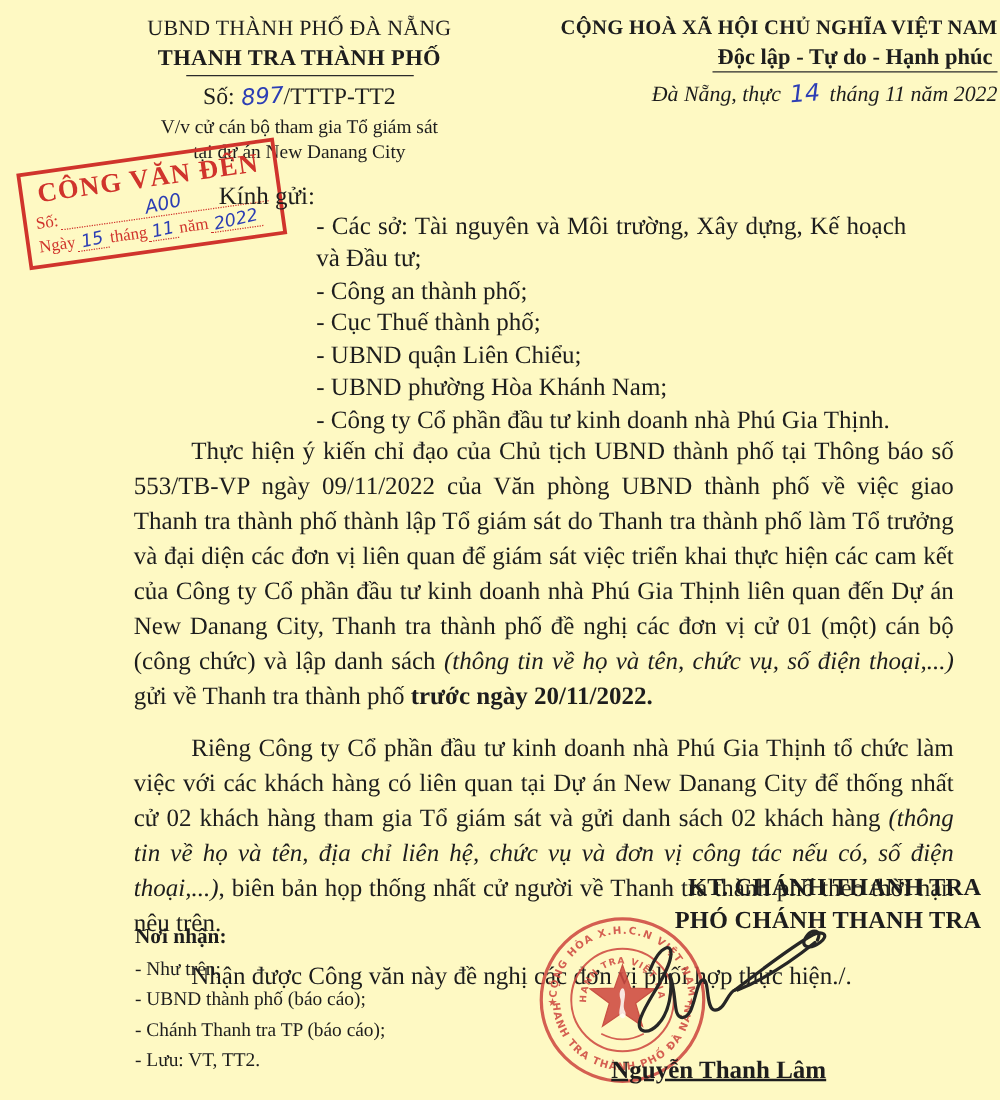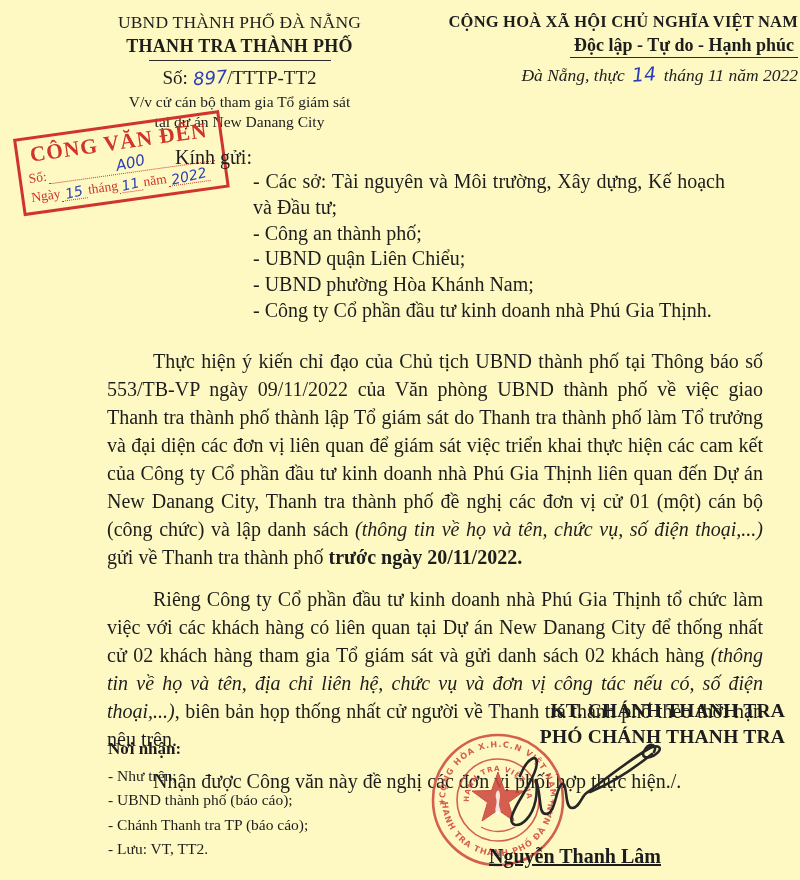--- a/index.html
+++ b/index.html
@@ -112,20 +112,21 @@
       <span class="seg w40">
           <span class="ink">2022</span>
         </span>
     </div>
   </div>
 
   <div class="kinhgui">Kính gửi:</div>
   <div class="recipients">
     <div class="r-item">- Các sở: Tài nguyên và Môi trường, Xây dựng, Kế hoạch và Đầu tư;</div>
     <div class="r-item">- Công an thành phố;</div>
+    <div class="r-item">- Cục Thuế thành phố;</div>
     <div class="r-item">- UBND quận Liên Chiểu;</div>
     <div class="r-item">- UBND phường Hòa Khánh Nam;</div>
     <div class="r-item">- Công ty Cổ phần đầu tư kinh doanh nhà Phú Gia Thịnh.</div>
   </div>
 
   <div class="body-text">
     <p><span>Thực hiện ý kiến chỉ đạo của Chủ tịch UBND thành phố tại Thông báo số 553/TB-VP ngày 09/11/2022 của Văn phòng UBND thành phố về việc giao Thanh tra thành phố thành lập Tổ giám sát do Thanh tra thành phố làm Tổ trưởng và đại diện các đơn vị liên quan để giám sát việc triển khai thực hiện các cam kết của Công ty Cổ phần đầu tư kinh doanh nhà Phú Gia Thịnh liên quan đến Dự án New Danang City, Thanh tra thành phố đề nghị các đơn vị cử 01 (một) cán bộ (công chức) và lập danh sách </span><em>(thông tin về họ và tên, chức vụ, số điện thoại,...)</em><span> gửi về Thanh tra thành phố </span><span class="b">trước ngày 20/11/2022.</span></p>
     <p><span>Riêng Công ty Cổ phần đầu tư kinh doanh nhà Phú Gia Thịnh tổ chức làm việc với các khách hàng có liên quan tại Dự án New Danang City để thống nhất cử 02 khách hàng tham gia Tổ giám sát và gửi danh sách 02 khách hàng </span><em>(thông tin về họ và tên, địa chỉ liên hệ, chức vụ và đơn vị công tác nếu có, số điện thoại,...)</em><span>, biên bản họp thống nhất cử người về Thanh tra thành phố theo thời hạn nêu trên.</span></p>
     <p class="closing">Nhận được Công văn này đề nghị các đơn vị phối hợp thực hiện./.</p>
   </div>

